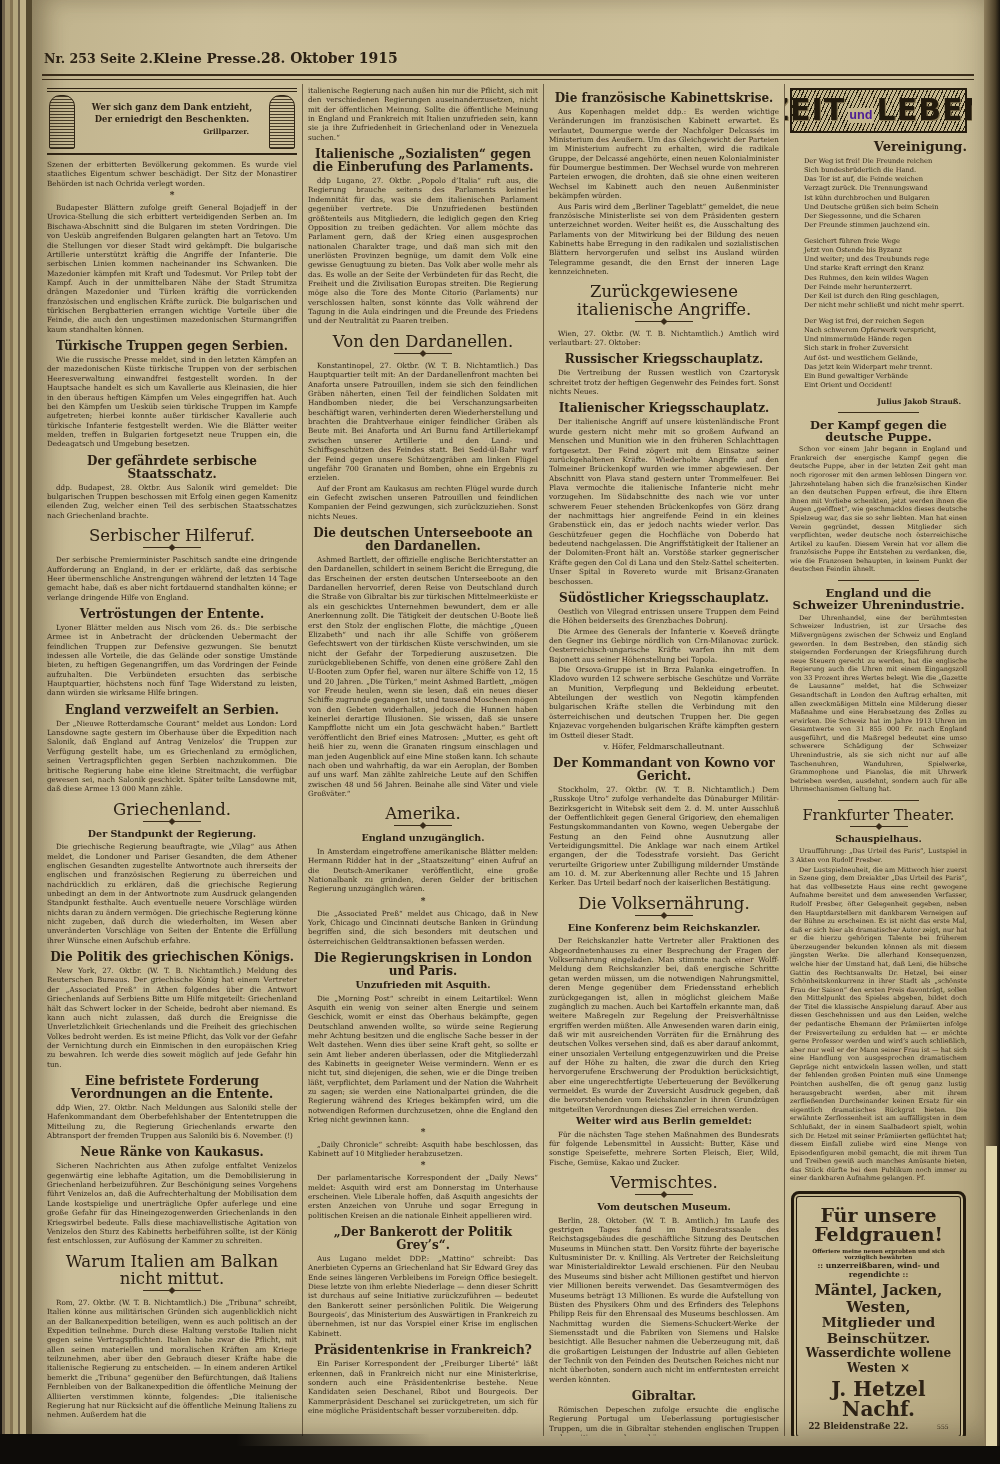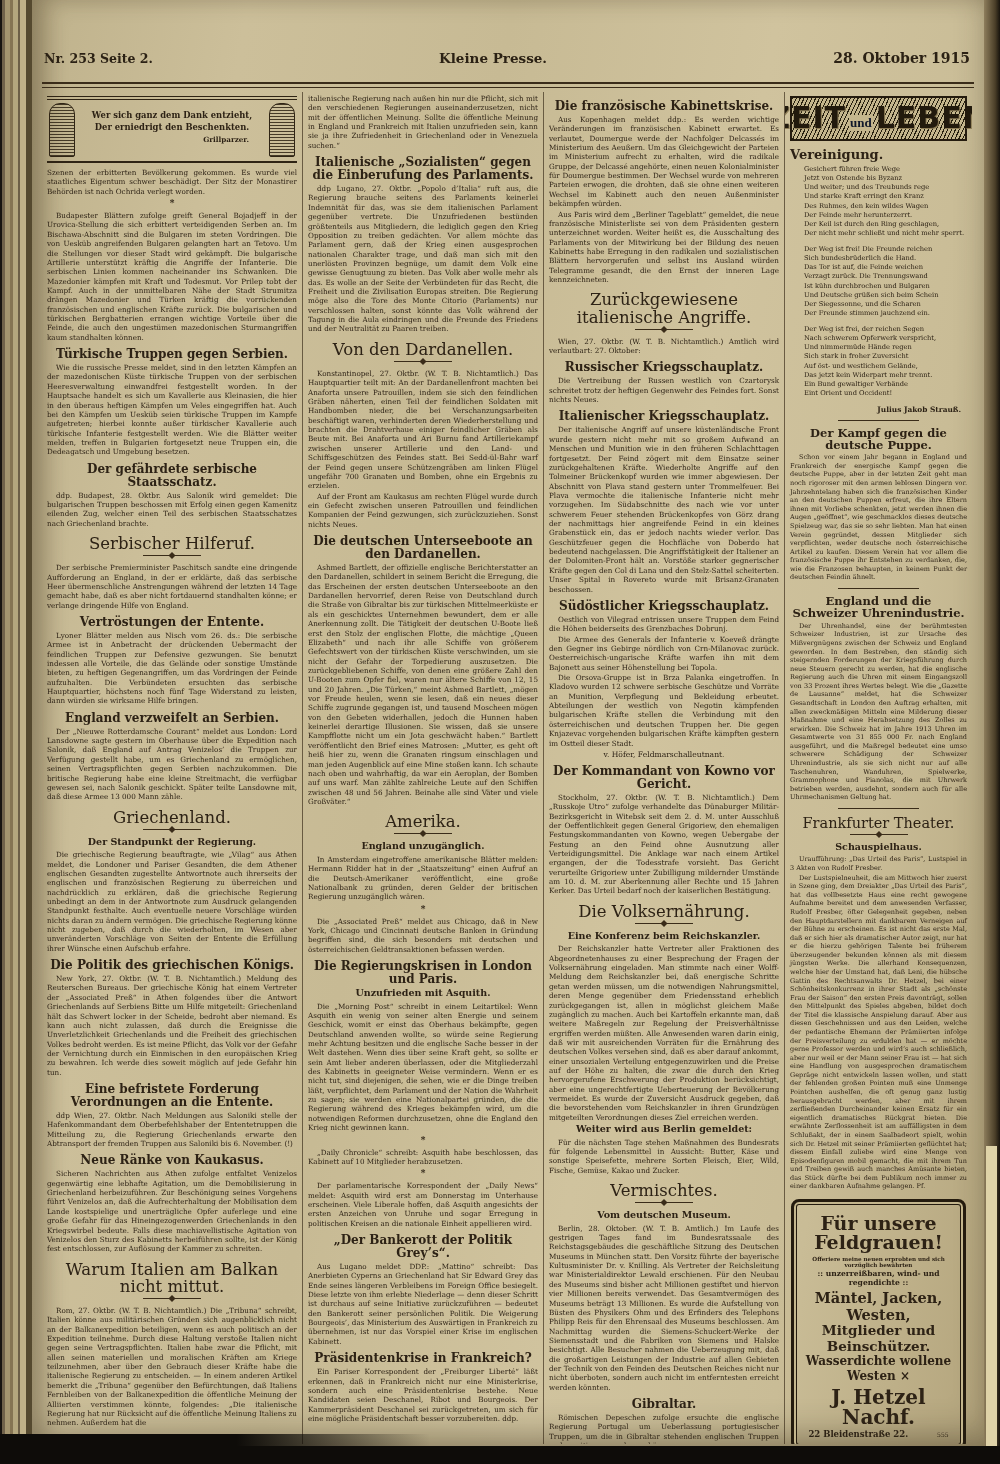--- a/index.html
+++ b/index.html
@@ -11,21 +11,21 @@
   .paper{position:absolute;left:32px;top:0;width:952px;height:1448px;
     background:linear-gradient(100deg,#bfb28c 0%,#ccbf9a 18%,#c7ba94 40%,#d0c39e 62%,#c9bc96 82%,#b3a47c 100%);
     box-shadow:inset 0 -18px 30px rgba(40,30,15,.25), inset 14px 0 22px rgba(60,45,20,.25);}
   .rightedge{position:absolute;right:0;top:0;width:16px;height:1464px;
     background:linear-gradient(90deg,#8d7d5c,#4a3e28 70%,#17130d);}
   .nextpage{position:absolute;right:3px;bottom:18px;width:11px;height:300px;background:#dfd3a8;}
   .botband{position:absolute;left:0;bottom:0;width:100%;height:18px;background:#0e0c09;}
   .botwedge{position:absolute;left:0;bottom:14px;width:430px;height:16px;
     background:linear-gradient(90deg,#0e0c09 55%,rgba(14,12,9,0));}
 
-  .head{margin:50px 14px 16px 12px;display:flex;justify-content:space-between;align-items:baseline;color:#2b2114;}
+  .head{margin:50px 14px 8px 12px;display:flex;align-items:baseline;color:#2b2114;}
   .head .lft{font-weight:bold;font-size:12.5px;}
   .head .ctr{font-weight:bold;font-size:13.5px;}
   .head .rgt{font-weight:bold;font-size:14px;}
   .dbl{margin:3px 10px 0 10px;height:3px;border-top:2px solid #3a2c19;border-bottom:1px solid #3a2c19;}
 
   .cols{display:flex;margin:4px 12px 0 10px;height:1352px;color:#2d2215;}
   .col{overflow:hidden;padding:2px 5px 0 5px;}
   .col1{width:250px;border-right:1px solid rgba(52,38,20,.65);}
   .col2{width:230px;border-right:1px solid rgba(52,38,20,.65);}
   .col3{width:230px;border-right:1px solid rgba(52,38,20,.65);}
@@ -52,24 +52,24 @@
     background:repeating-linear-gradient(0deg,rgba(47,36,20,.85) 0 1px,rgba(47,36,20,0) 1px 3px);}
   .qmid{flex:1;padding:6px 6px 0;}
   .qline{margin:0;font-size:8.4px;font-weight:bold;text-align:center;line-height:1.45;}
   .qattr{margin:2px 14px 0 0;font-size:7.2px;font-weight:bold;text-align:right;}
 
   .zl{margin:2px 0 6px;border:2px solid #241b0e;padding:6px 4px;text-align:center;
     background:repeating-linear-gradient(115deg,#27200f 0 1px,#c4b68d 1px 3.5px);
     display:flex;align-items:center;justify-content:center;gap:3px;}
   .zlw{font-weight:bold;font-size:30px;letter-spacing:1px;color:#221a0d;line-height:.95;
        text-shadow:1px 1px 0 #8d7d57;font-family:"DejaVu Sans","Liberation Sans",sans-serif;}
-  .zlu{font-weight:bold;font-size:13px;color:#0f172a;background:#c4b68d;padding:0 1px;align-self:flex-end;margin-bottom:2px;
-       font-family:Liberation Serif, serif;}
-
-  .poem-title{font-size:13px;font-weight:bold;text-align:left;margin:4px 0 3px;}
+  .zlu{font-weight:bold;font-size:13px;color:#4c1d95;background:#c4b68d;padding:0 1px;align-self:flex-end;margin-bottom:2px;
+       font-family:Liberation Mono, monospace;}
+
+  .poem-title{font-size:13px;font-weight:bold;text-align:right;margin:4px 0 3px;}
   .stanza{margin:0 0 6px 14px;}
   .stanza p{margin:0;font-size:6.7px;line-height:1.38;}
 
   .ad{border:3px solid #241b0e;border-radius:8px;box-shadow:inset 0 0 0 2px #c4b68d, inset 0 0 0 3px #241b0e;
       margin:8px 1px 0;padding:12px 6px 8px;text-align:center;}
   .ad .t{font-size:19px;font-weight:bold;margin:0 0 4px;line-height:1;}
   .ad .s1{font-size:5.6px;font-weight:bold;margin:0;}
   .ad .s2{font-size:7.6px;font-weight:bold;margin:1px 0 3px;}
   .ad .b1{font-size:14.5px;font-weight:bold;margin:0;line-height:1.15;}
   .ad .b2{font-size:13.5px;font-weight:bold;margin:0;line-height:1.15;}
@@ -244,38 +244,38 @@
       </div>
     <div class="col col4" id="col4">
         <div class="zl">
           <span class="zlw">ZEIT</span>
           <span class="zlu">und</span>
           <span class="zlw">LEBEN</span>
         </div>
         <section>
           <div class="poem-title">Vereinigung.</div>
           <div class="stanza">
+            <p>Der Weg ist frei! Die Freunde reichen</p>
+            <p>Sich bundesbrüderlich die Hand.</p>
+            <p>Das Tor ist auf, die Feinde weichen</p>
+            <p>Verzagt zurück. Die Trennungswand</p>
+            <p>Ist kühn durchbrochen und Bulgaren</p>
+            <p>Und Deutsche grüßen sich beim Schein</p>
+            <p>Der Siegessonne, und die Scharen</p>
+            <p>Der Freunde stimmen jauchzend ein.</p>
+          </div>
+          <div class="stanza">
             <p>Gesichert führen freie Wege</p>
             <p>Jetzt von Ostende bis Byzanz</p>
             <p>Und weiter; und des Treubunds rege</p>
             <p>Und starke Kraft erringt den Kranz</p>
             <p>Des Ruhmes, den kein wildes Wagen</p>
             <p>Der Feinde mehr herunterzerrt.</p>
             <p>Der Keil ist durch den Ring geschlagen,</p>
             <p>Der nicht mehr schließt und nicht mehr sperrt.</p>
-          </div>
-          <div class="stanza">
-            <p>Der Weg ist frei! Die Freunde reichen</p>
-            <p>Sich bundesbrüderlich die Hand.</p>
-            <p>Das Tor ist auf, die Feinde weichen</p>
-            <p>Verzagt zurück. Die Trennungswand</p>
-            <p>Ist kühn durchbrochen und Bulgaren</p>
-            <p>Und Deutsche grüßen sich beim Schein</p>
-            <p>Der Siegessonne, und die Scharen</p>
-            <p>Der Freunde stimmen jauchzend ein.</p>
           </div>
           <div class="stanza">
             <p>Der Weg ist frei, der reichen Segen</p>
             <p>Nach schwerem Opferwerk verspricht,</p>
             <p>Und nimmermüde Hände regen</p>
             <p>Sich stark in froher Zuversicht</p>
             <p>Auf öst- und westlichem Gelände,</p>
             <p>Das jetzt kein Widerpart mehr trennt.</p>
             <p>Ein Bund gewaltiger Verbände</p>
             <p>Eint Orient und Occident!</p>

